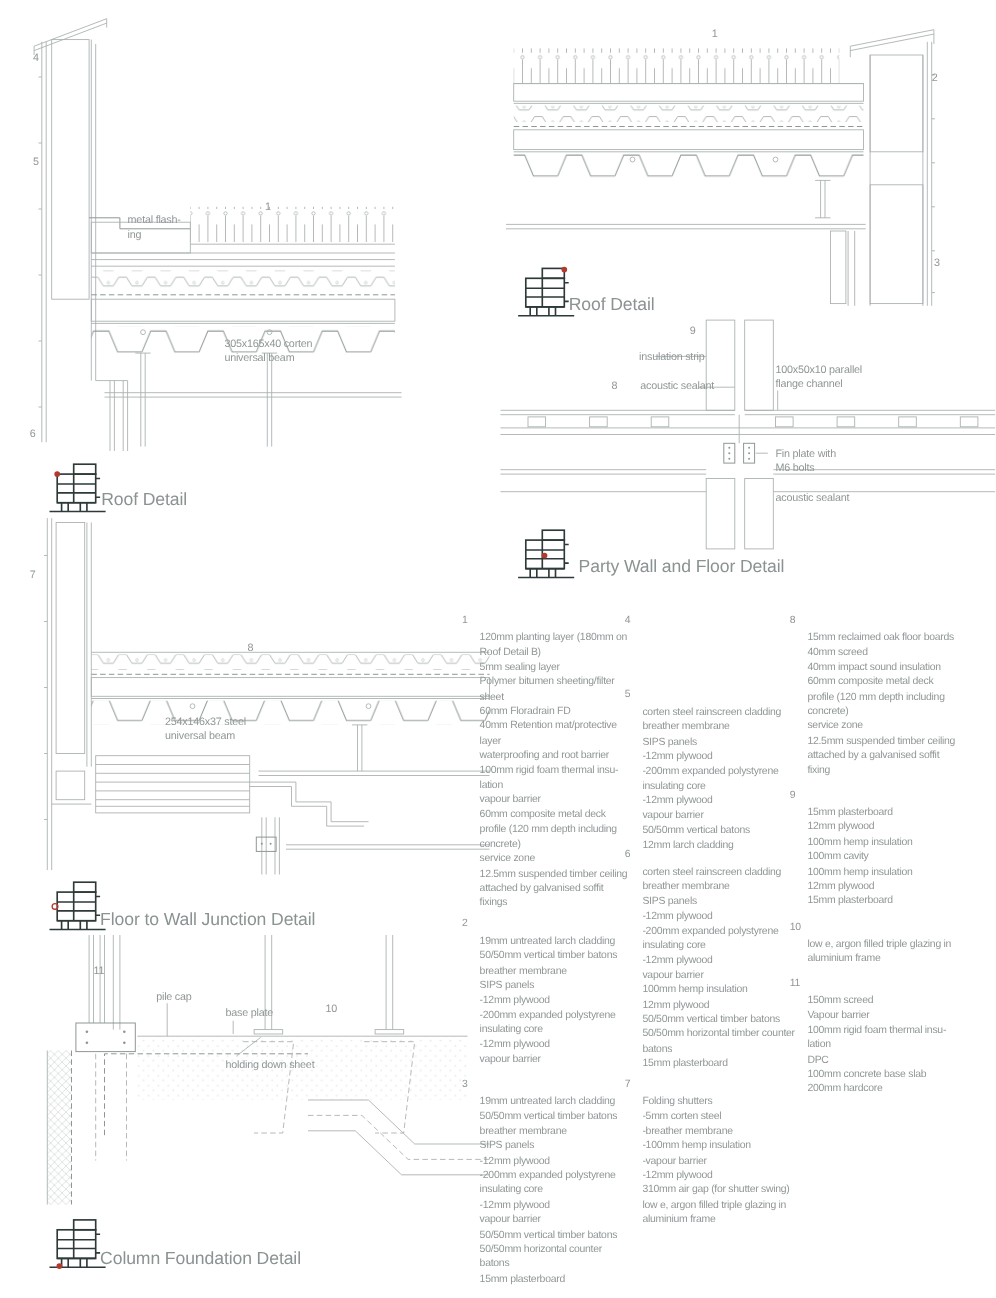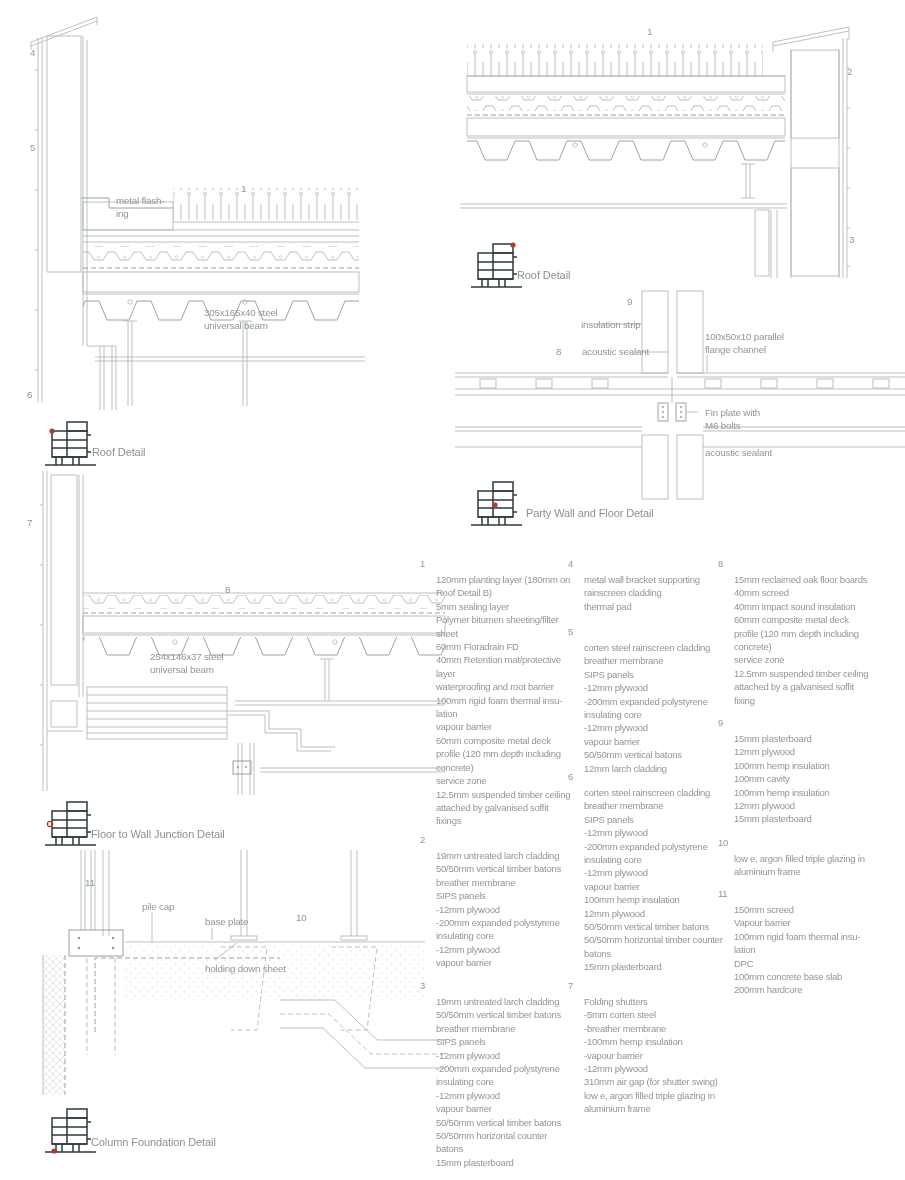--- a/index.html
+++ b/index.html
@@ -4,21 +4,21 @@
 <style>
   html,body{margin:0;padding:0;background:#fff;}
   .sheet{position:relative;width:905px;height:1180px;background:#ffffff;
          font-family:"Liberation Sans",sans-serif;overflow:hidden;}
   svg.draw{position:absolute;overflow:visible;}
   .s{stroke:#aab1b1;fill:none;stroke-width:.8;}
   .sd{stroke:#8d9696;fill:none;stroke-width:.9;}
   .dash{stroke-dasharray:5 3;}
   .lbl{position:absolute;color:#909697;font-size:9.8px;line-height:12.5px;
        letter-spacing:-.2px;white-space:pre;}
-  .title{position:absolute;color:#8b9293;font-size:11px;letter-spacing:-.1px;white-space:pre;}
+  .title{position:absolute;color:#8b9293;font-size:16px;letter-spacing:-.1px;white-space:pre;}
   .leg{position:absolute;display:flex;color:#909697;font-size:9.5px;
        line-height:13.4px;letter-spacing:-.25px;}
   .leg .n{width:16px;flex:none;}
   .leg .t{white-space:pre;margin-top:16px;}
   .keyicon{position:absolute;}
 </style>
 </head>
 <body>
 
 <div class="sheet">
@@ -243,21 +243,21 @@
       <path d="M45,17 h4 M45,34 h4"></path>
     </g>
     <circle cx="12" cy="46" r="2.6" fill="#b23a2e"></circle>
   </svg>
 
   <span class="lbl" style="left:30px;top:47px">4</span>
   <span class="lbl" style="left:30px;top:142px">5</span>
   <span class="lbl" style="left:116px;top:195px">metal flash-
 ing</span>
   <span class="lbl" style="left:241px;top:183px">1</span>
-  <span class="lbl" style="left:204px;top:307px">305x165x40 steel
+  <span class="lbl" style="left:204px;top:307px">305x165x40 corten
 universal beam</span>
   <span class="lbl" style="left:27px;top:389px">6</span>
   <span class="title" style="left:92px;top:446px">Roof Detail</span>
 
   <span class="lbl" style="left:647px;top:26px">1</span>
   <span class="lbl" style="left:847px;top:66px">2</span>
   <span class="lbl" style="left:849px;top:234px">3</span>
   <span class="title" style="left:517px;top:269px">Roof Detail</span>
 
   <span class="lbl" style="left:627px;top:296px">9</span>
@@ -330,23 +330,20 @@
 -12mm plywood
 vapour barrier
 50/50mm vertical timber batons
 50/50mm horizontal counter
 batons
 15mm plasterboard</span>
   </div>
 
   <div class="leg" style="left:568px;top:557px">
     <span class="n">4</span>
-    <span class="t">metal wall bracket supporting
-rainscreen cladding
-thermal pad</span>
   </div>
   <div class="leg" style="left:568px;top:625px">
     <span class="n">5</span>
     <span class="t">corten steel rainscreen cladding
 breather membrane
 SIPS panels
 -12mm plywood
 -200mm expanded polystyrene
 insulating core
 -12mm plywood

